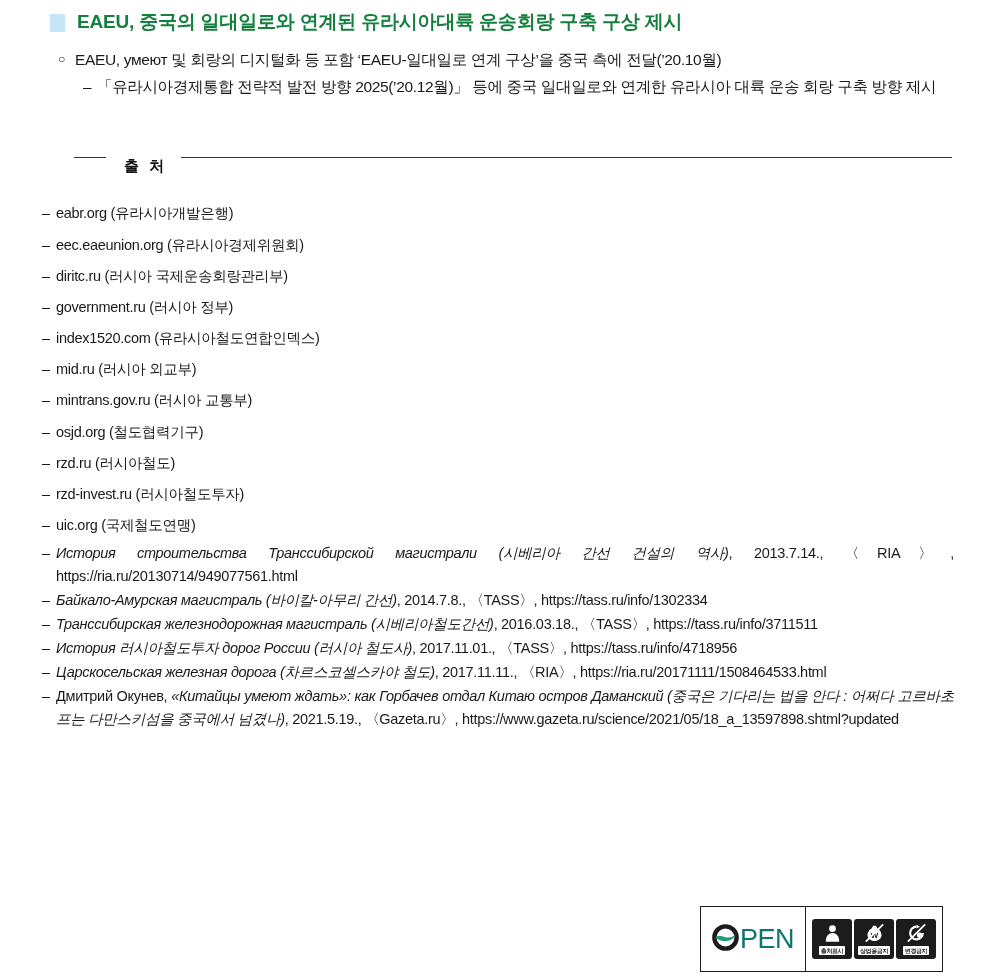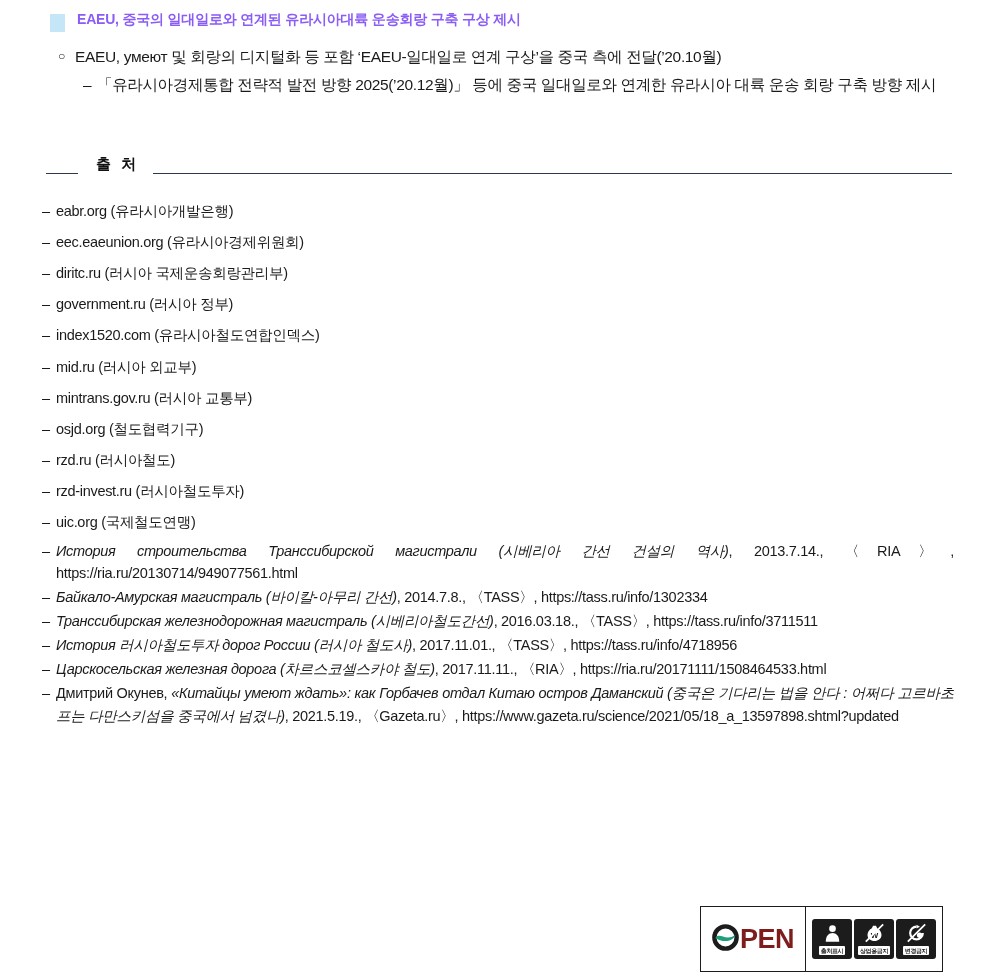--- a/index.html
+++ b/index.html
@@ -25,25 +25,25 @@
     padding: 10px 0 0 50px;
   }
   .title-marker {
     width: 15px;
     height: 18px;
     background: #c5e6f7;
     flex: 0 0 auto;
     margin-top: 4px;
   }
   .title-text {
-    font-size: 14px;
+    font-size: 19px;
     font-weight: bold;
     letter-spacing: -0.2px;
     margin-left: 12px;
-    color: #8b5cf6;
+    color: #15803d;
     line-height: 1.3;
     white-space: nowrap;
   }
 
   
   .bullets {
     margin-top: 13px;
     padding-left: 58px;
   }
   .bullet-l1 {
@@ -81,23 +81,24 @@
   .bullet-l2 .tx {
     flex: 1 1 auto;
     max-width: 840px;
     text-align: justify;
     text-justify: inter-character;
   }
 
   
   .src-head {
     display: flex;
-    align-items: flex-end;
+    align-items: flex-start;
     margin-top: 58px;
     padding: 0 40px 0 46px;
+    margin-left: 28px;
   }
   .src-head .dash-left {
     width: 32px;
     height: 0;
     border-top: 1.4px solid #2b3a52;
     flex: 0 0 auto;
   }
   .src-head .label {
     font-size: 15px;
     font-weight: bold;
@@ -176,23 +177,23 @@
     border-right: 1.6px solid #1c1c1c;
   }
   .open-wrap {
     display: flex;
     align-items: center;
     line-height: 1;
   }
   .open-o { flex: 0 0 auto; margin-right: 1px; }
   .open-pen {
     font-size: 27px;
-    font-weight: bold;
+    font-weight: normal;
     letter-spacing: -0.5px;
-    color: #7f1d1d;
+    color: #0f766e;
     font-family: "Liberation Sans", sans-serif;
     text-align: right;
   }
   .kogl-icons {
     flex: 1 1 auto;
     display: flex;
     align-items: center;
     justify-content: space-evenly;
     padding: 0 4px;
   }

